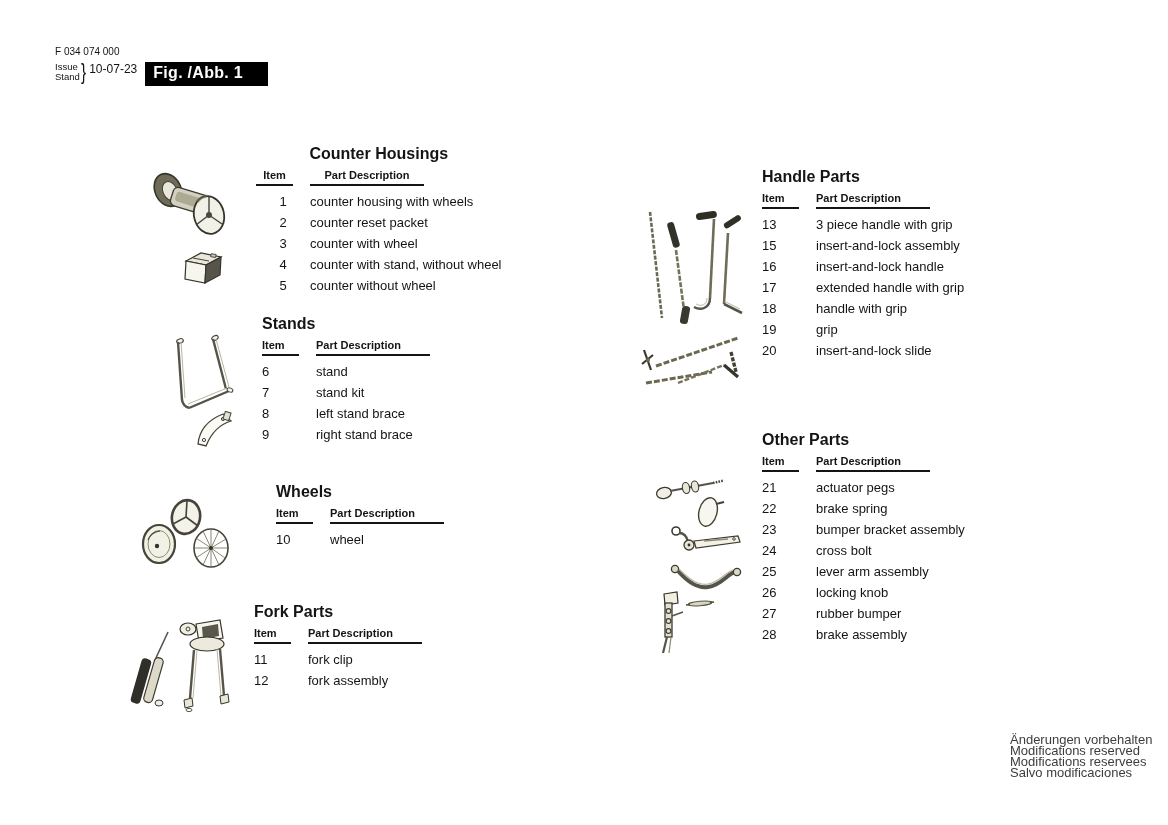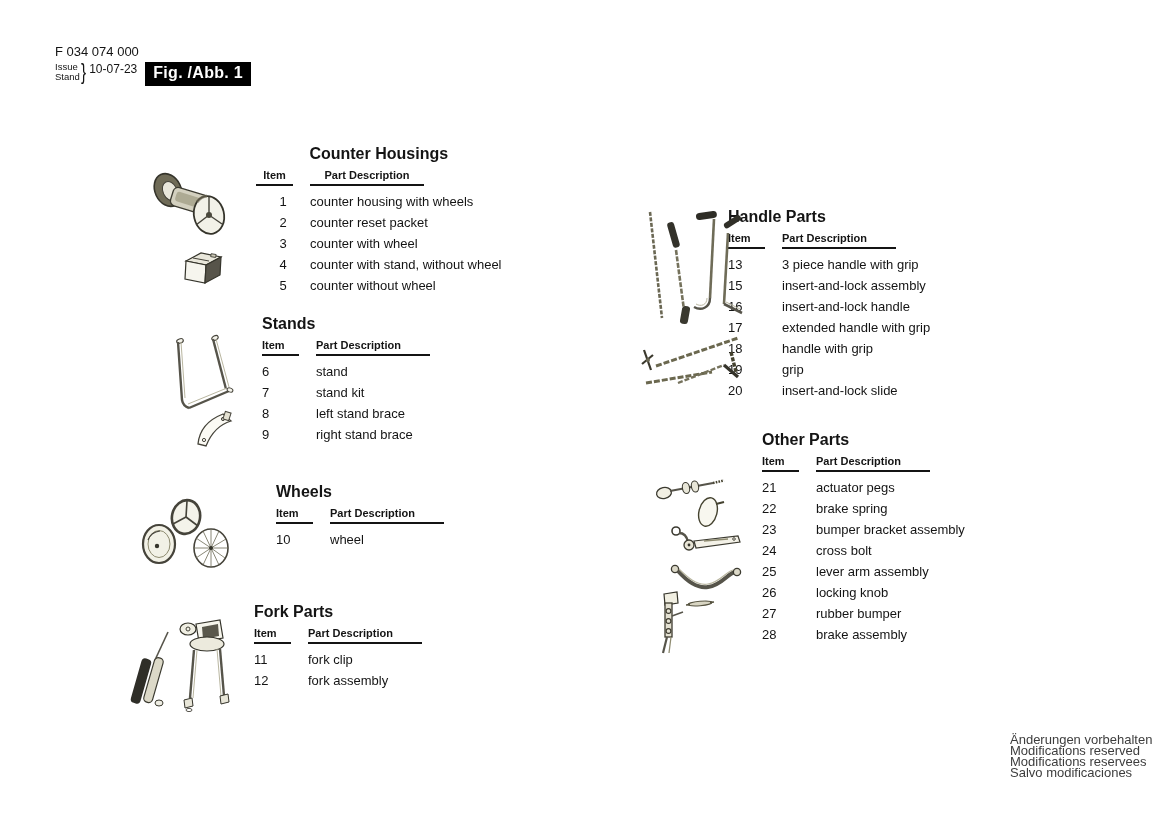--- a/index.html
+++ b/index.html
@@ -2,27 +2,27 @@
 <html><head>
 <meta charset="utf-8">
 <style>
   html,body{margin:0;padding:0;}
   body{
     width:1168px;height:825px;position:relative;background:#ffffff;
     font-family:"Liberation Sans",sans-serif;color:#141414;overflow:hidden;
   }
   
   .doc-header{position:absolute;left:55px;top:44px;}
-  .part-number{font-size:13px;line-height:15px;margin-bottom:3px;}
+  .part-number{font-size:10px;line-height:15px;margin-bottom:3px;}
   .issue-row{display:flex;}
   .issue-stack{font-size:9.5px;line-height:10px;text-align:left;}
   .issue-brace{font-size:22px;font-weight:400;line-height:20px;margin:0 2px 0 0;transform:scaleX(.7);}
   .issue-date{font-size:12px;margin-right:8px;}
   .fig-box{background:#000;color:#fff;font-size:16px;font-weight:bold;
-           padding:2px 8px 4px 8px;letter-spacing:.3px;}
+           padding:2px 25px 4px 8px;letter-spacing:.3px;}
   
   .section{position:absolute;}
   .section-title{font-size:16px;font-weight:bold;line-height:17px;margin-bottom:6px;white-space:nowrap;}
   .thead{display:flex;height:18px;}
   .th{font-weight:bold;font-size:11px;line-height:15px;border-bottom:2px solid #141414;padding-bottom:1px;white-space:nowrap;}
   .th-item{width:37px;margin-right:17px;}
   .th-desc{width:114px;}
   .tbody{margin-top:5px;}
   .prow{display:flex;font-size:13px;line-height:21px;}
   .c-item{width:54px;}
@@ -129,21 +129,21 @@
         <span class="c-item">11</span>
         <span class="c-desc">fork clip</span>
       </div>
     <div class="prow">
         <span class="c-item">12</span>
         <span class="c-desc">fork assembly</span>
       </div>
   </div>
 </div>
 
-<div class="section" style="left:728px;top:168px;margin-top:40px;">
+<div class="section" style="left:762px;top:168px;">
   <div class="section-title">Handle Parts</div>
   <div class="thead">
     <span class="th th-item">Item</span>
     <span class="th th-desc">Part Description</span>
   </div>
   <div class="tbody">
     <div class="prow">
         <span class="c-item">13</span>
         <span class="c-desc">3 piece handle with grip</span>
       </div>

